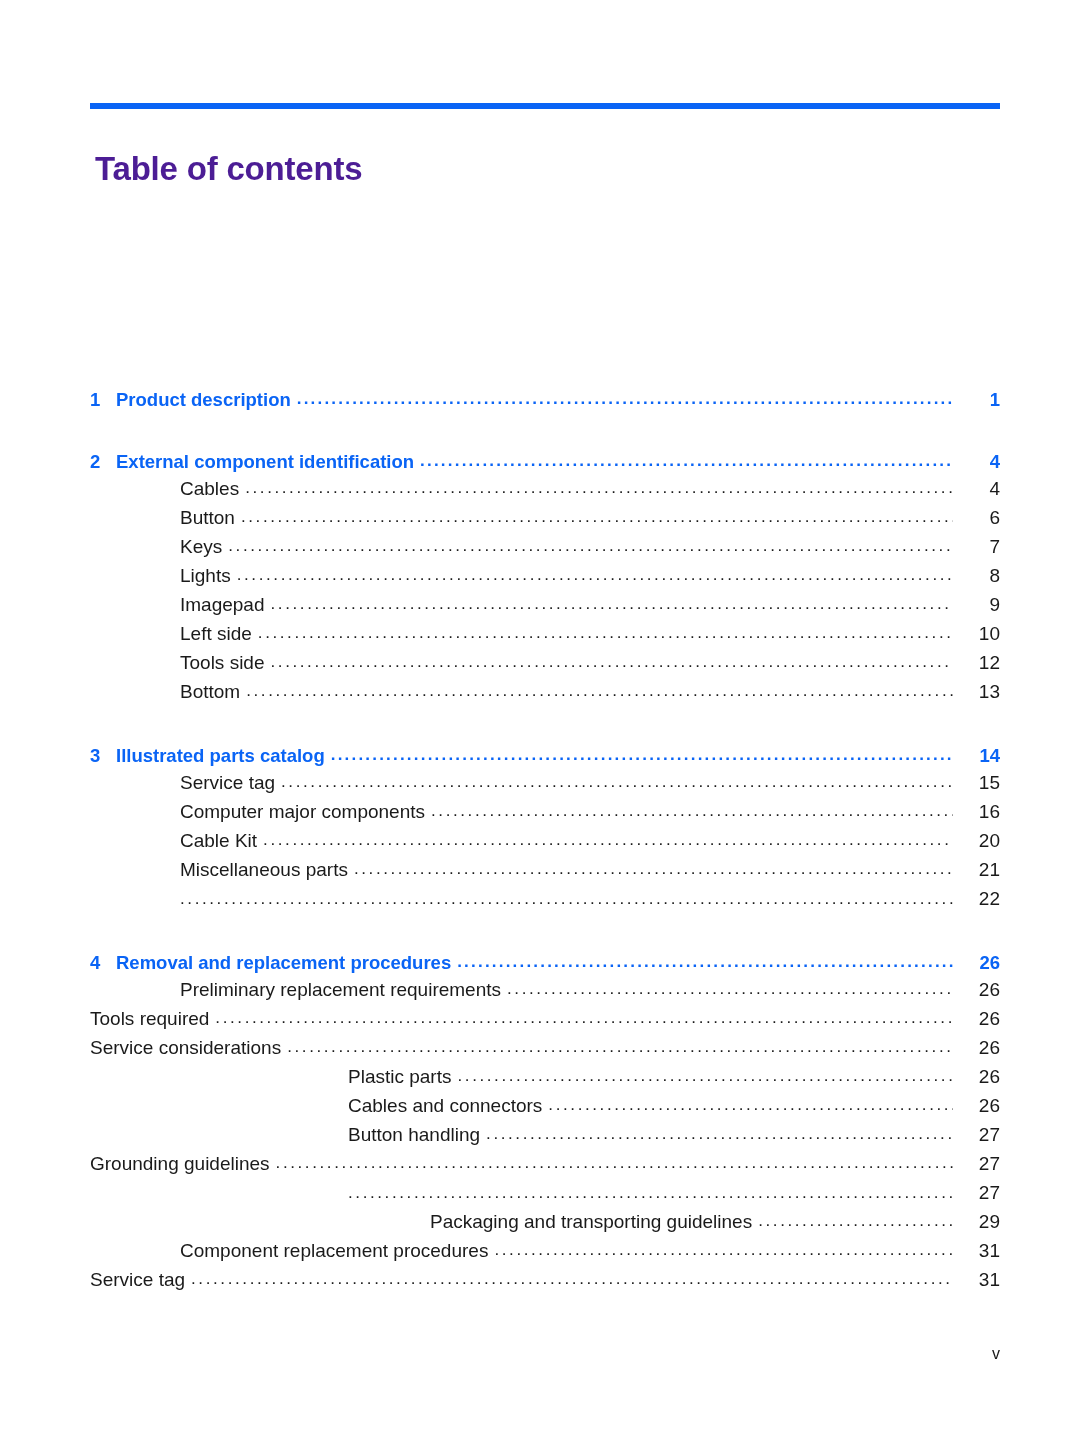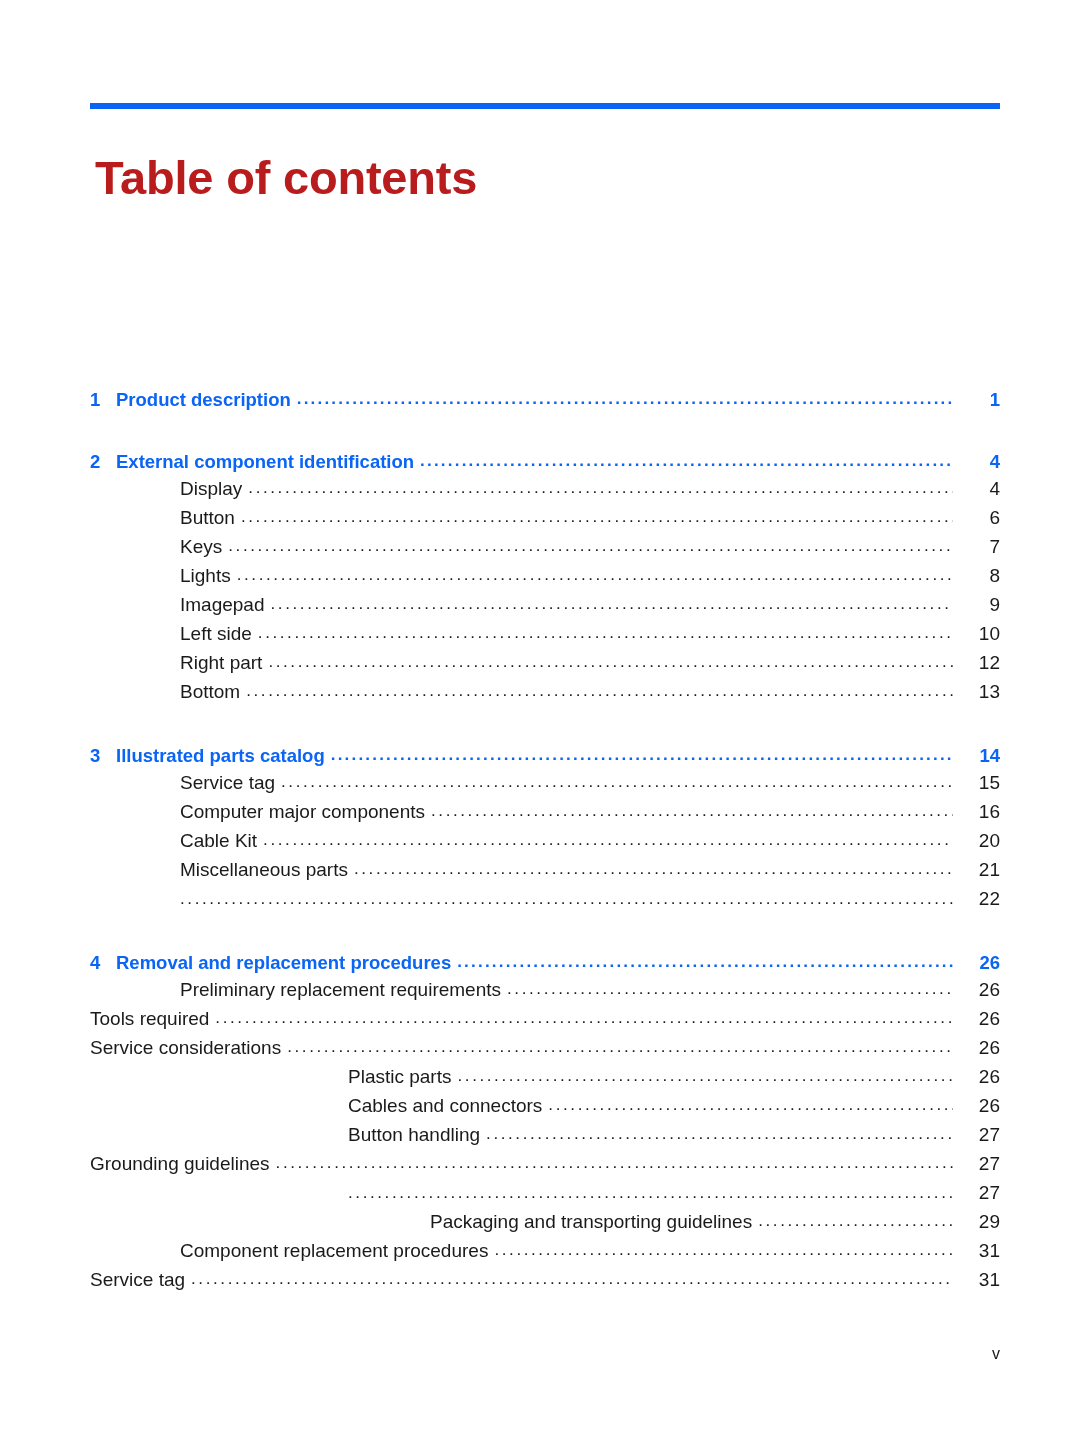--- a/index.html
+++ b/index.html
@@ -28,23 +28,23 @@
     left: 90px;
     top: 103px;
     width: 910px;
     height: 6px;
     background: #0a64f5;
   }
   .page-title {
     position: absolute;
     left: 95px;
     top: 118px;
-    font-size: 47px;
+    font-size: 33px;
     font-weight: bold;
-    color: #b91c1c;
+    color: #4c1d95;
     letter-spacing: -0.2px;
     line-height: 58px;
     white-space: nowrap;
   }
 
   
   .toc {
     position: absolute;
     left: 90px;
     top: 372px;
@@ -158,21 +158,21 @@
       <div class="toc-entry lvl0">
         <span class="num">2</span>
         <span class="label-wrap">
           <span class="label">External component identification</span>
           <span class="leader">..................................................................................................................................................................................................</span>
         </span>
         <span class="pageno">4</span>
       </div>
       <div class="toc-entry sub lvl1">
         <span class="label-wrap">
-          <span class="label">Display</span>
+          <span class="label">Cables</span>
           <span class="leader">..................................................................................................................................................................................................</span>
         </span>
         <span class="pageno">4</span>
       </div>
       <div class="toc-entry sub lvl1">
         <span class="label-wrap">
           <span class="label">Button</span>
           <span class="leader">..................................................................................................................................................................................................</span>
         </span>
         <span class="pageno">6</span>
@@ -200,21 +200,21 @@
       </div>
       <div class="toc-entry sub lvl1">
         <span class="label-wrap">
           <span class="label">Left side</span>
           <span class="leader">..................................................................................................................................................................................................</span>
         </span>
         <span class="pageno">10</span>
       </div>
       <div class="toc-entry sub lvl1">
         <span class="label-wrap">
-          <span class="label">Right part</span>
+          <span class="label">Tools side</span>
           <span class="leader">..................................................................................................................................................................................................</span>
         </span>
         <span class="pageno">12</span>
       </div>
       <div class="toc-entry sub lvl1">
         <span class="label-wrap">
           <span class="label">Bottom</span>
           <span class="leader">..................................................................................................................................................................................................</span>
         </span>
         <span class="pageno">13</span>

